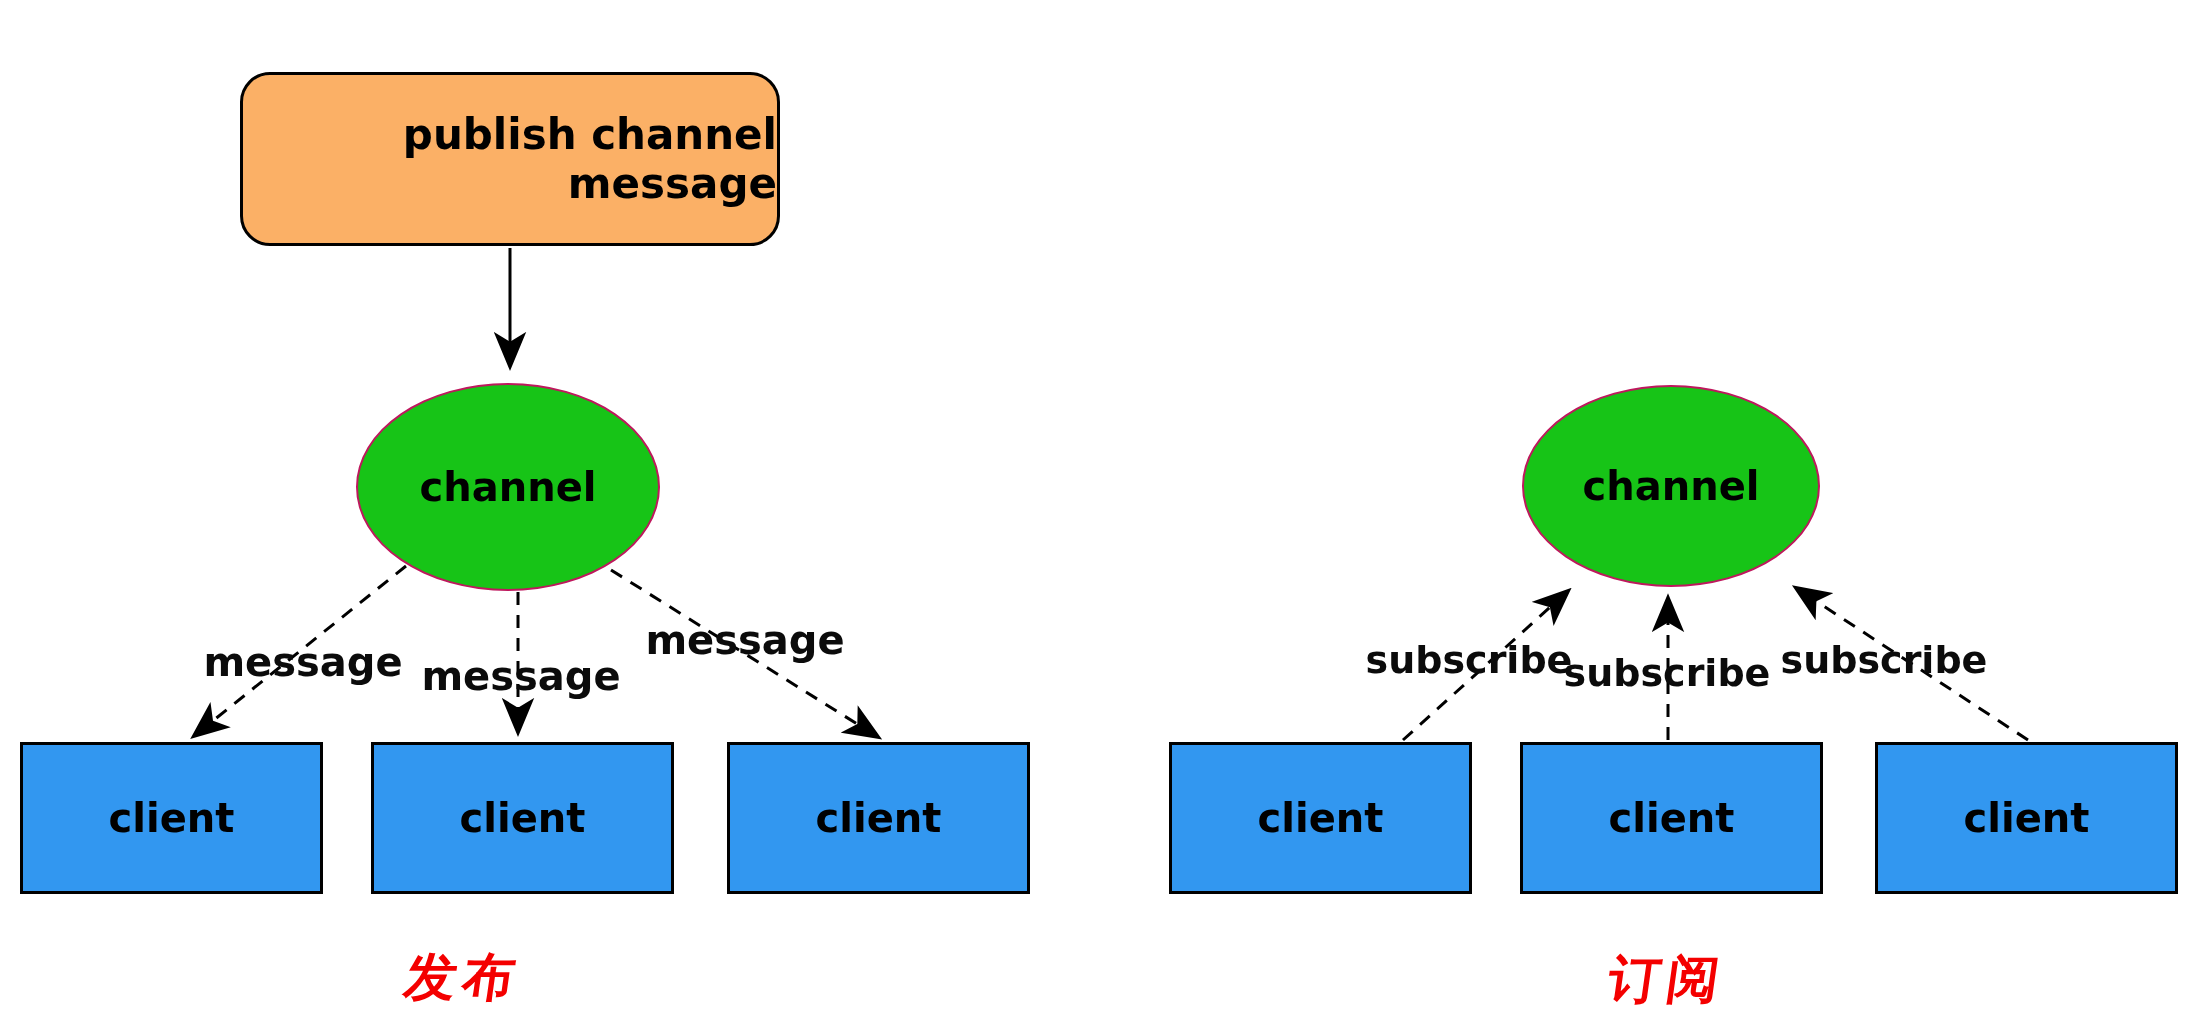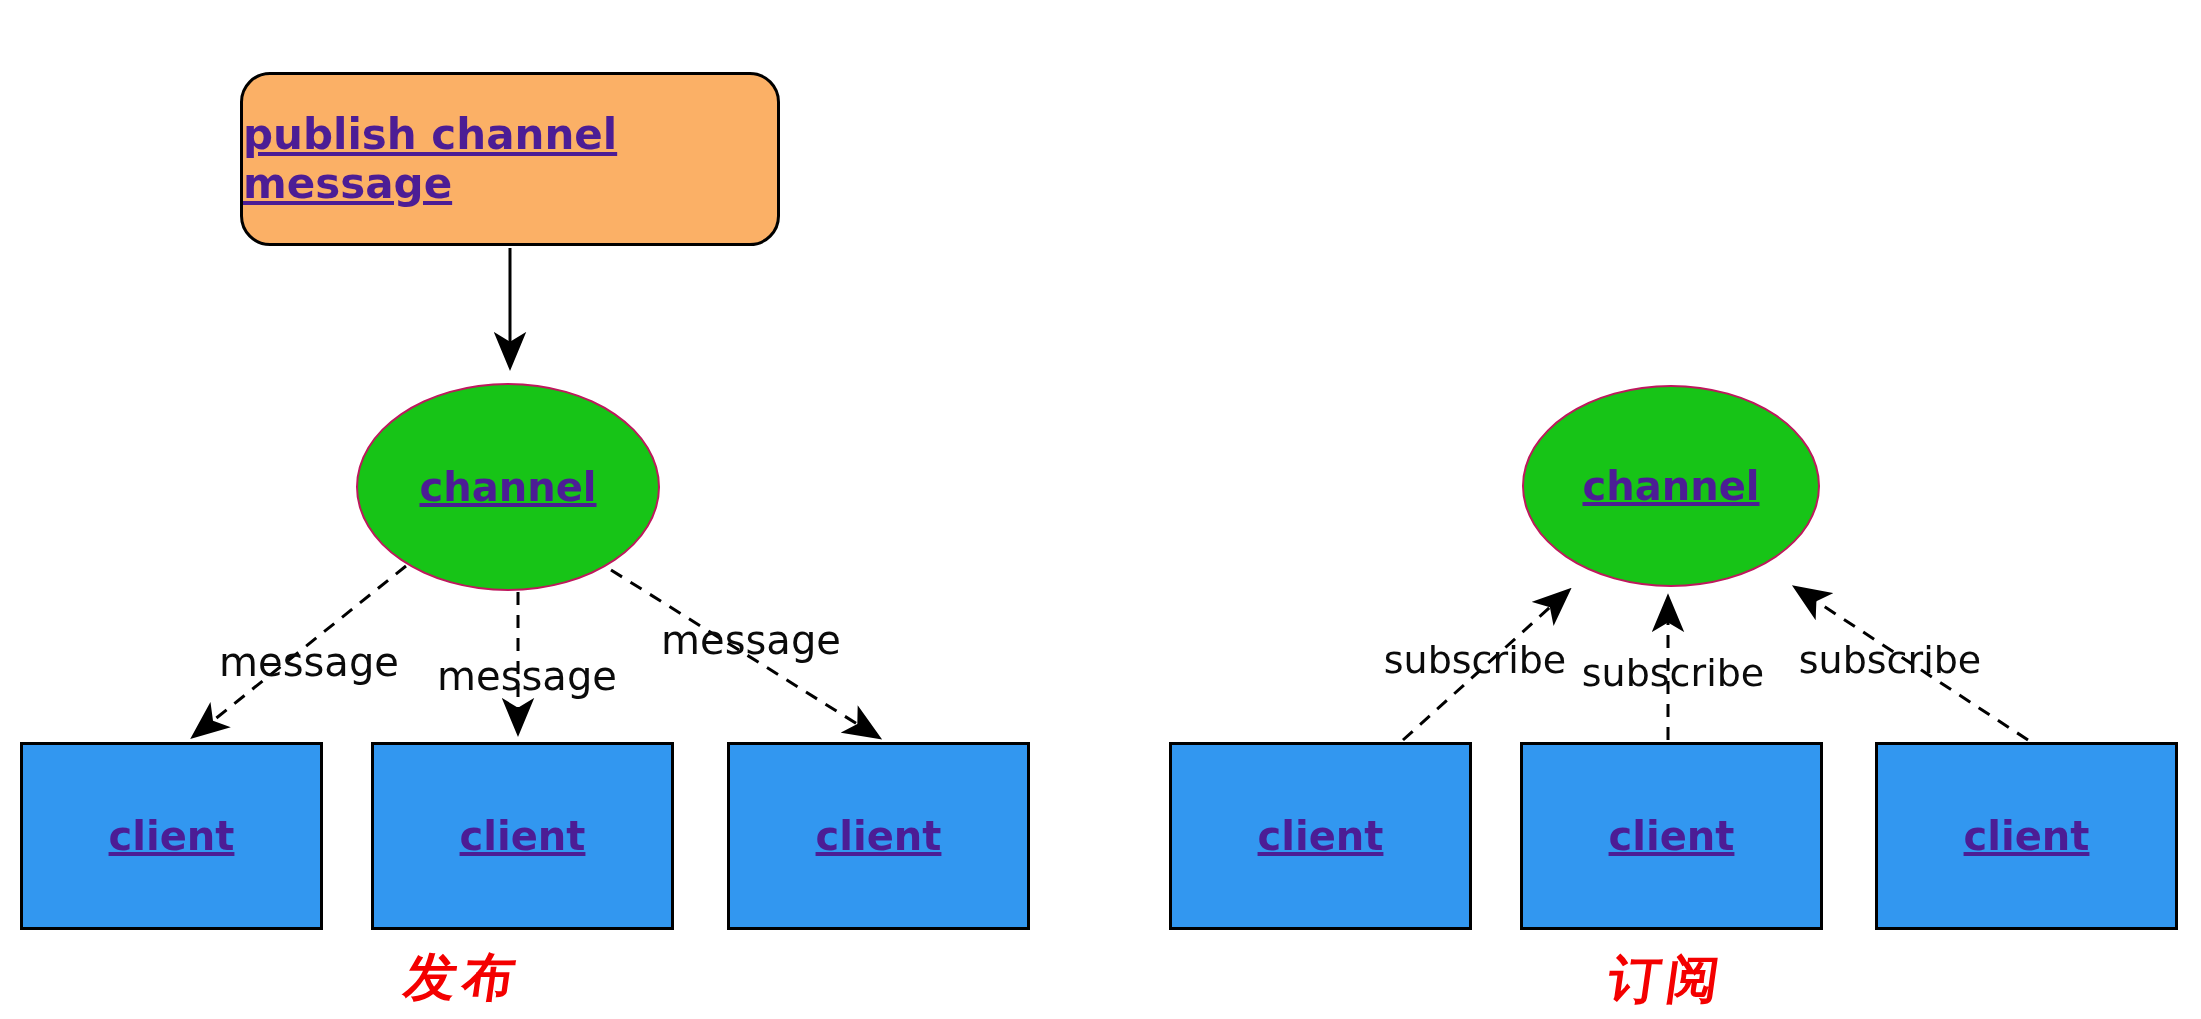--- a/index.html
+++ b/index.html
@@ -8,60 +8,58 @@
     width:2201px;height:1019px;
     background:#ffffff;
     font-family:"DejaVu Sans","Liberation Sans",sans-serif;
     overflow:hidden;
   }
   .arrow-layer{position:absolute;left:0;top:0;width:2201px;height:1019px;}
   .node{
     position:absolute;
     display:flex;align-items:center;justify-content:center;
     box-sizing:border-box;
-    color:#4c1d95;
+    color:#000000;
     font-weight:bold;
-    text-align:left;
-    text-decoration:underline;
+    text-align:right;
   }
   .publish-box{
     left:240px;top:72px;width:540px;height:174px;
     background:#FBB066;
     border:3px solid #000;
     border-radius:30px;
     font-size:42px;
   }
   .ellipse{
     background:#17C417;
     border:2px solid #be185d;
     border-radius:50%;
     font-size:40px;
   }
   .ellipse.left{left:356px;top:383px;width:304px;height:208px;}
   .ellipse.right{left:1522px;top:385px;width:298px;height:202px;}
   .client-box{
     background:#3297F0;
     border:3px solid #000;
-    width:303px;height:188px;
+    width:303px;height:152px;
     top:742px;
     font-size:40px;
   }
   .client-l1{left:20px;}
   .client-l2{left:371px;}
   .client-l3{left:727px;}
   .client-r1{left:1169px;}
   .client-r2{left:1520px;}
   .client-r3{left:1875px;}
   .edge-label{
     position:absolute;
     transform:translate(-50%,-50%);
-    font-weight:normal;
+    font-weight:bold;
     color:#0b0b0b;
     white-space:nowrap;
-    margin-left:6px;
   }
   .msg{font-size:40px;}
   .sub{font-size:38px;}
   .msg-1{left:303px;top:662px;}
   .msg-2{left:521px;top:676px;}
   .msg-3{left:745px;top:640px;}
   .sub-1{left:1469px;top:660px;}
   .sub-2{left:1667px;top:673px;}
   .sub-3{left:1884px;top:660px;}
   .caption{

